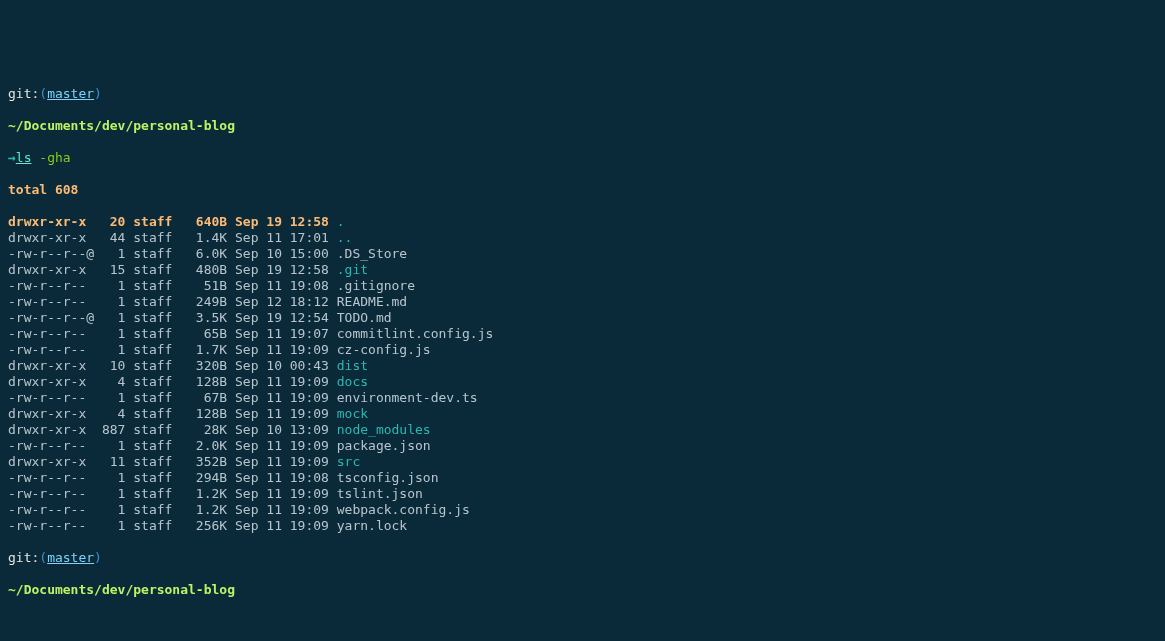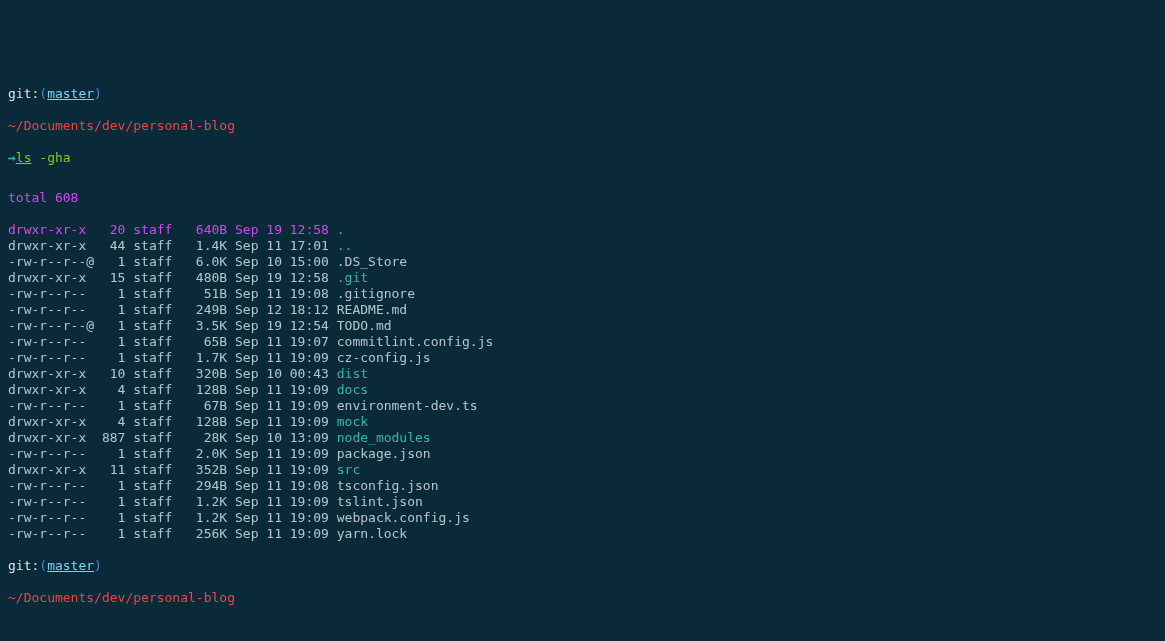--- a/index.html
+++ b/index.html
@@ -12,25 +12,25 @@
       padding: 6px 8px;
       width: 1165px;
       height: 641px;
       overflow: hidden;
       white-space: pre;
     }
     .line { white-space: pre; }
     .git-label { color: #e5e5e5; }
     .branch { color: #7dd3fc; text-decoration: underline; }
     .paren { color: #3a8fd6; }
-    .cwd { color: #ef4444; font-weight: normal; }
+    .cwd { color: #bef264; font-weight: bold; }
     .arrow { color: #2bb8b0; font-weight: bold; }
-    .cmd { color: #84cc16; text-decoration: underline; }
+    .cmd { color: #5eead4; text-decoration: underline; }
     .args { color: #84cc16; }
-    .bold { font-weight: normal; color: #d946ef; margin-top: 8px; }
+    .bold { font-weight: bold; color: #fdba74; }
     .dir { color: #2bb8b0; }
     .underline { text-decoration: underline; }
     .row span { display: inline; }
   </style>
 </head>
 <body>
 
 
 
 <div>

